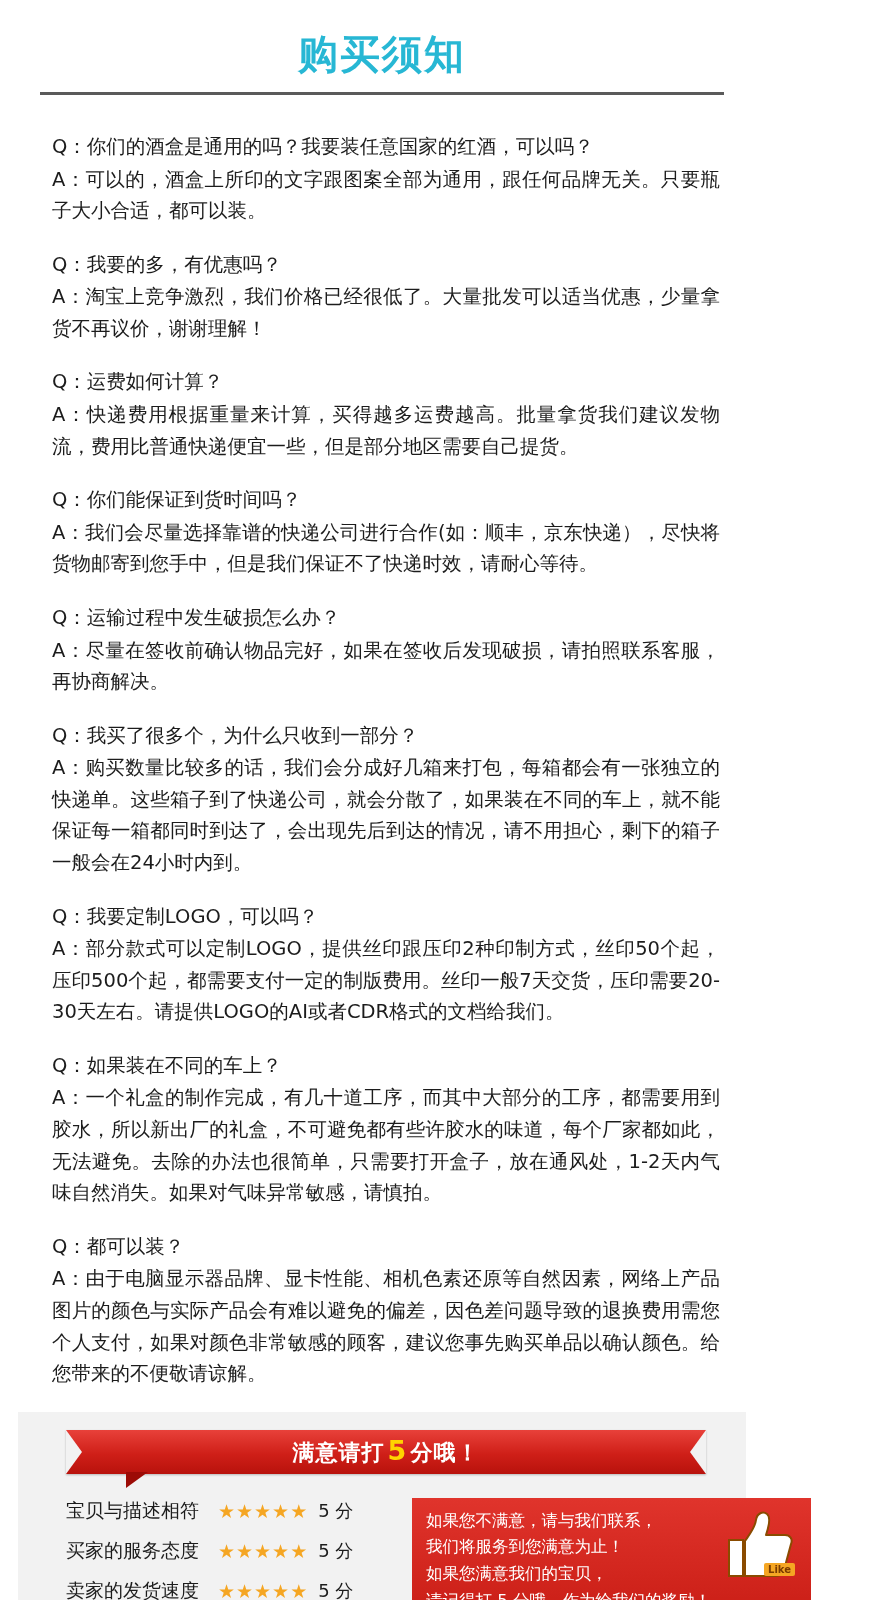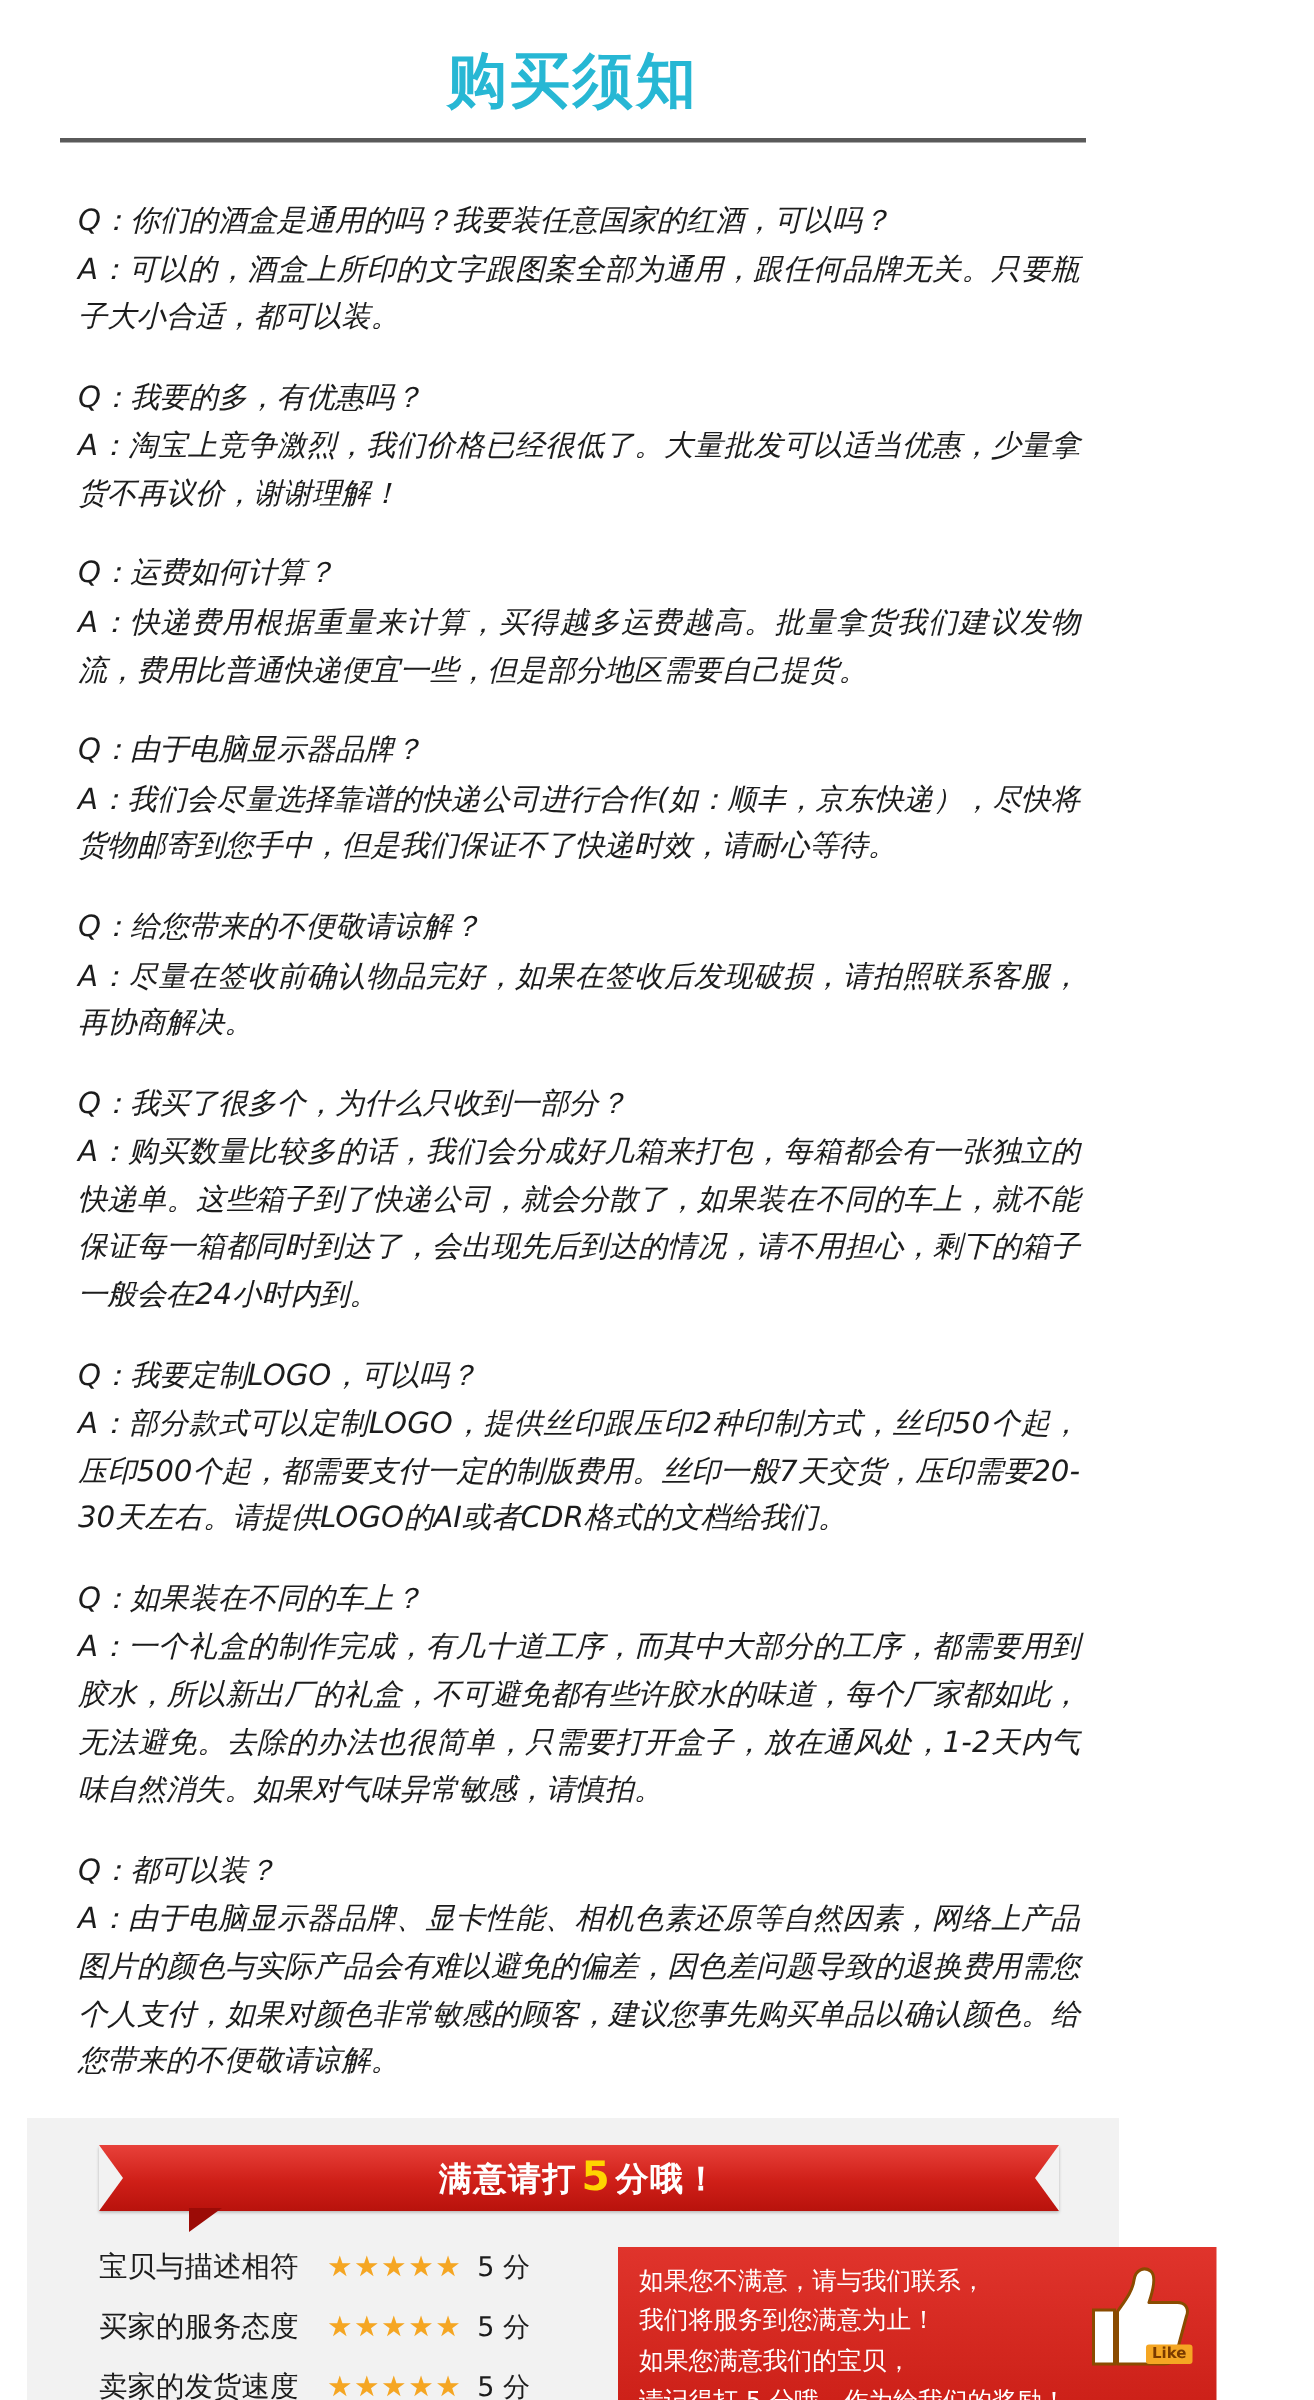--- a/index.html
+++ b/index.html
@@ -34,21 +34,20 @@
   
   .faq {
     padding: 24px 44px 0 52px;
   }
   .qa-block { margin-bottom: 22px; }
   .qa-line {
     font-size: 19.5px;
     line-height: 1.62;
     color: #1c1c1c;
     text-align: justify;
-    font-style: italic;
   }
   .qa-line.question { margin-bottom: 1px; }
   .qa-label { }
 
   
   .rating-section {
     background: #f2f2f2;
     margin: 18px 18px 0 18px;
     padding: 18px 0 22px 0;
   }
@@ -169,25 +168,25 @@
       </div>
       <div class="qa-block">
         <div class="qa-line question"><span class="qa-label">Q：</span><span>我要的多，有优惠吗？</span></div>
         <div class="qa-line answer"><span class="qa-label">A：</span><span>淘宝上竞争激烈，我们价格已经很低了。大量批发可以适当优惠，少量拿货不再议价，谢谢理解！</span></div>
       </div>
       <div class="qa-block">
         <div class="qa-line question"><span class="qa-label">Q：</span><span>运费如何计算？</span></div>
         <div class="qa-line answer"><span class="qa-label">A：</span><span>快递费用根据重量来计算，买得越多运费越高。批量拿货我们建议发物流，费用比普通快递便宜一些，但是部分地区需要自己提货。</span></div>
       </div>
       <div class="qa-block">
-        <div class="qa-line question"><span class="qa-label">Q：</span><span>由于电脑显示器品牌？</span></div>
+        <div class="qa-line question"><span class="qa-label">Q：</span><span>你们能保证到货时间吗？</span></div>
         <div class="qa-line answer"><span class="qa-label">A：</span><span>我们会尽量选择靠谱的快递公司进行合作(如：顺丰，京东快递），尽快将货物邮寄到您手中，但是我们保证不了快递时效，请耐心等待。</span></div>
       </div>
       <div class="qa-block">
-        <div class="qa-line question"><span class="qa-label">Q：</span><span>给您带来的不便敬请谅解？</span></div>
+        <div class="qa-line question"><span class="qa-label">Q：</span><span>运输过程中发生破损怎么办？</span></div>
         <div class="qa-line answer"><span class="qa-label">A：</span><span>尽量在签收前确认物品完好，如果在签收后发现破损，请拍照联系客服，再协商解决。</span></div>
       </div>
       <div class="qa-block">
         <div class="qa-line question"><span class="qa-label">Q：</span><span>我买了很多个，为什么只收到一部分？</span></div>
         <div class="qa-line answer"><span class="qa-label">A：</span><span>购买数量比较多的话，我们会分成好几箱来打包，每箱都会有一张独立的快递单。这些箱子到了快递公司，就会分散了，如果装在不同的车上，就不能保证每一箱都同时到达了，会出现先后到达的情况，请不用担心，剩下的箱子一般会在24小时内到。</span></div>
       </div>
       <div class="qa-block">
         <div class="qa-line question"><span class="qa-label">Q：</span><span>我要定制LOGO，可以吗？</span></div>
         <div class="qa-line answer"><span class="qa-label">A：</span><span>部分款式可以定制LOGO，提供丝印跟压印2种印制方式，丝印50个起，压印500个起，都需要支付一定的制版费用。丝印一般7天交货，压印需要20-30天左右。请提供LOGO的AI或者CDR格式的文档给我们。</span></div>
       </div>

